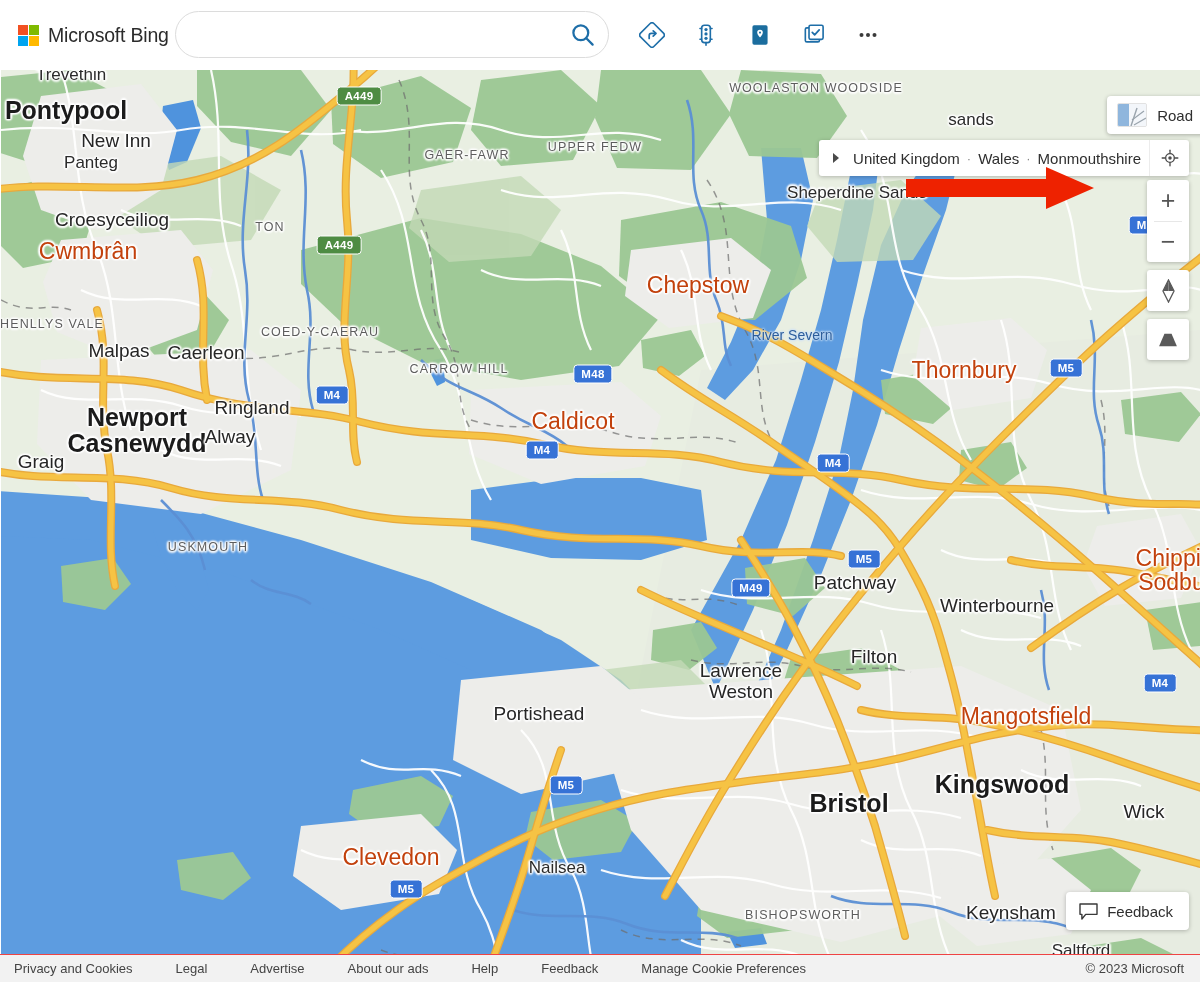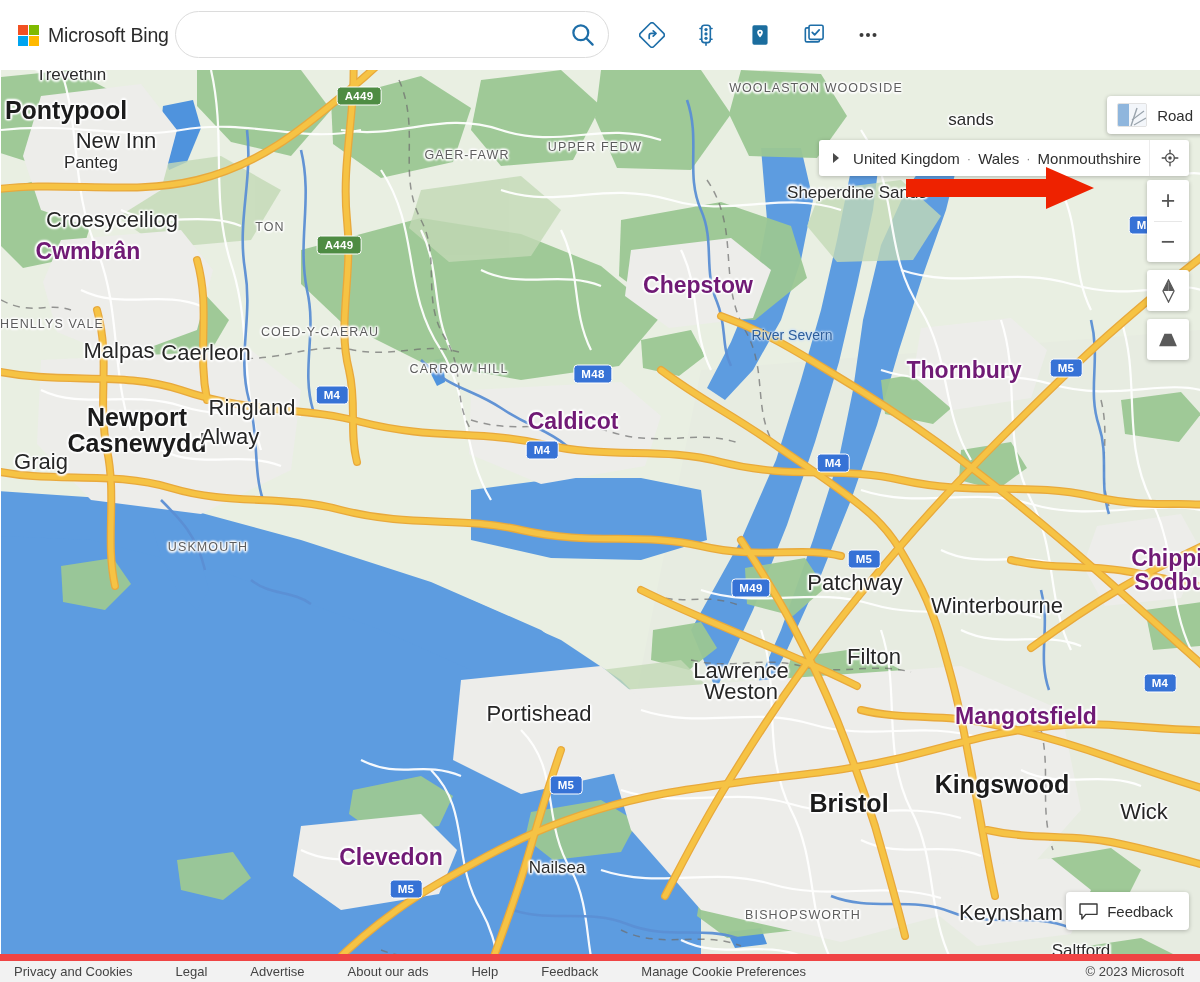--- a/index.html
+++ b/index.html
@@ -73,22 +73,22 @@
   .map-svg { position: absolute; top: 0; left: 0; width: 1200px; height: 912px; display: block; }
 
   .lbl {
     position: absolute; white-space: nowrap; color: #222;
     text-shadow: -1.5px 0 2px #fff, 1.5px 0 2px #fff, 0 -1.5px 2px #fff, 0 1.5px 2px #fff,
                  -1px -1px 2px #fff, 1px 1px 2px #fff, -1px 1px 2px #fff, 1px -1px 2px #fff;
     pointer-events: none; transform: translate(-50%, -50%);
     font-family: "Liberation Sans", sans-serif;
   }
   .lbl.city-major { font-size: 25px; font-weight: 700; color: #1b1b1b; }
-  .lbl.city-big { font-size: 23px; font-weight: 700; color: #701a75; }
-  .lbl.city { font-size: 22px; font-weight: 400; color: #262626; }
+  .lbl.city-big { font-size: 23px; font-weight: 400; color: #c2410c; }
+  .lbl.city { font-size: 19px; font-weight: 400; color: #262626; }
   .lbl.town { font-size: 17px; font-weight: 400; color: #2b2b2b; }
   .lbl.hamlet { font-size: 12.5px; letter-spacing: 1.1px; color: #5d5d5d; }
   .lbl.water { font-size: 14px; color: #2c5d9b; font-style: normal;
       text-shadow: -1px 0 2px #cfe2f6, 1px 0 2px #cfe2f6, 0 -1px 2px #cfe2f6, 0 1px 2px #cfe2f6; }
   .lbl.two-line { line-height: 1.08; text-align: center; }
 
   .shield {
     position: absolute; transform: translate(-50%, -50%);
     font-size: 11.5px; font-weight: 700; color: #fff;
     padding: 2px 7px 3px; border-radius: 4px; letter-spacing: 0.3px;
@@ -156,21 +156,21 @@
   }
   .scale-item .sbar { height: 4px; background: #1f8ae8; border-radius: 1px; }
   .tomtom {
     position: absolute; right: 14px; bottom: 4px; font-size: 12.5px; color: #333;
     text-shadow: -1px 0 2px #fff, 1px 0 2px #fff, 0 -1px 2px #fff, 0 1px 2px #fff; z-index: 27;
   }
 
   
   .footer {
     position: absolute; left: 0; bottom: 0; width: 1200px; height: 28px;
-    background: #f2f2f2; border-top: 7px solid #ef4444;
+    background: #f2f2f2; border-top: 1px solid #ef4444;
     display: flex; align-items: center; z-index: 60;
   }
   .footer a {
     font-size: 13px; color: #444; text-decoration: none; margin-right: 34px; cursor: pointer; margin-left: 9px;
   }
   .footer a:first-child { margin-left: 14px; }
   .footer .copy { margin-left: auto; margin-right: 16px; font-size: 13px; color: #444; }
 </style>
 </head>
 <body>

